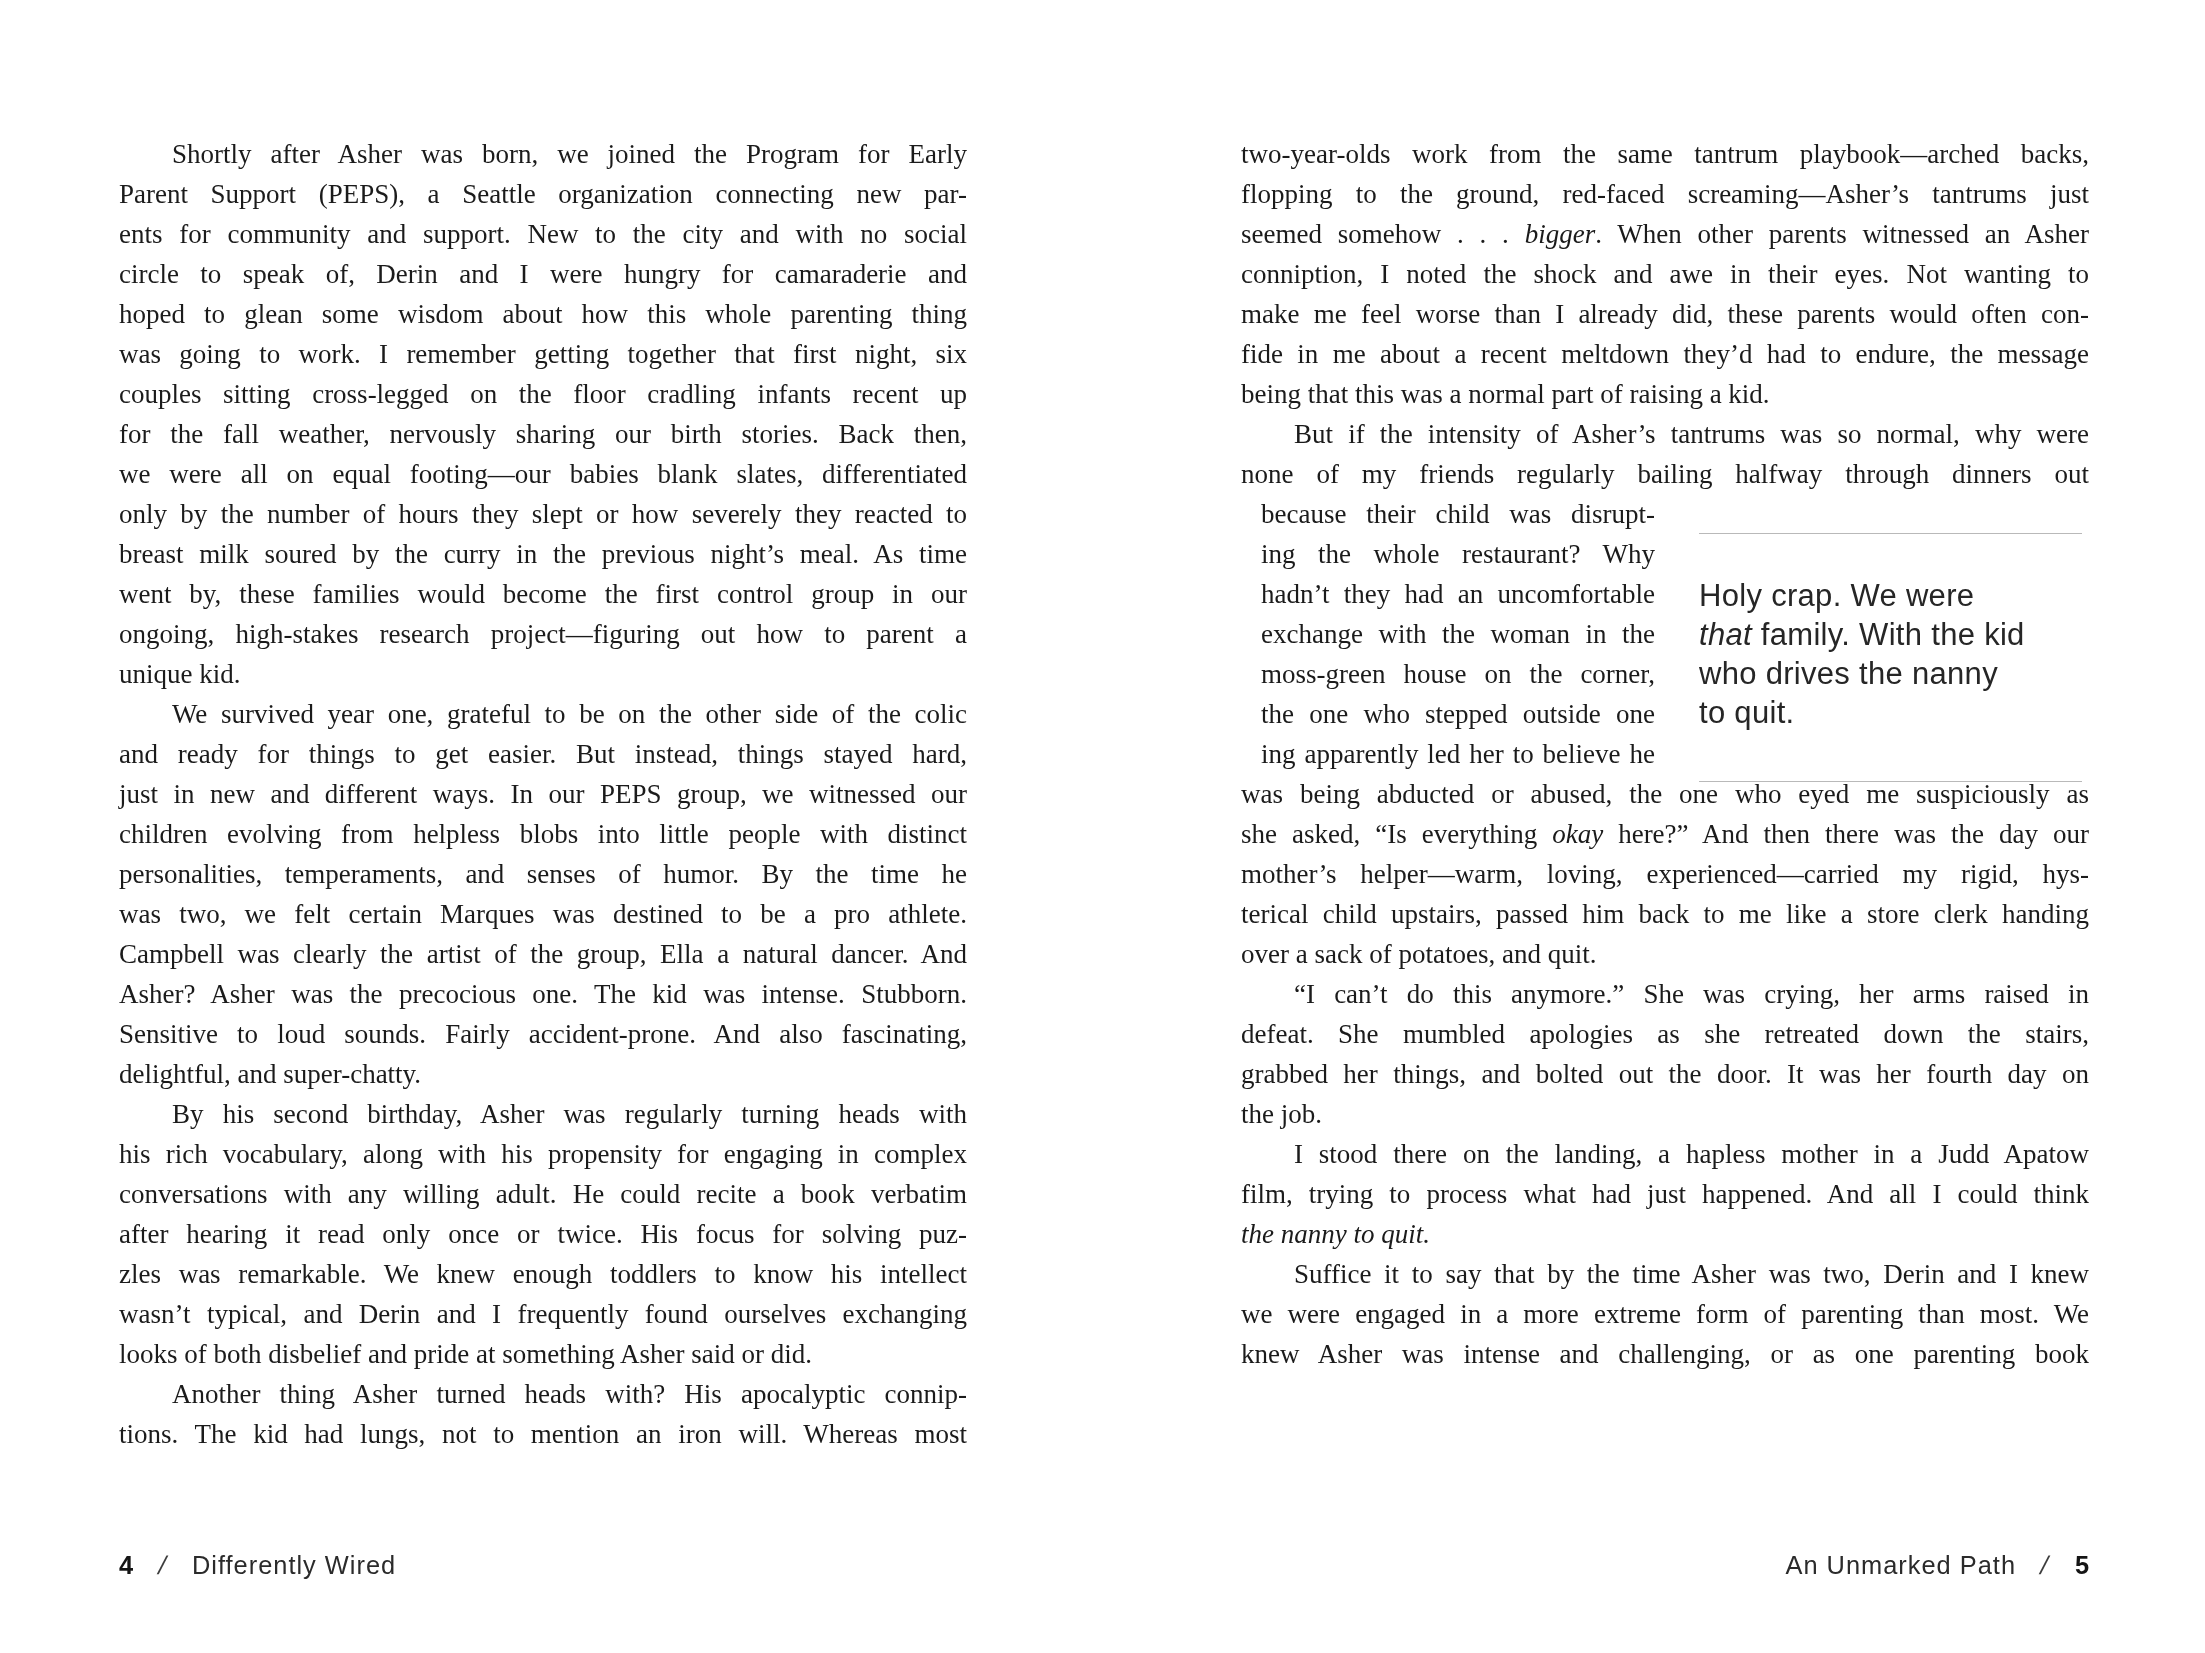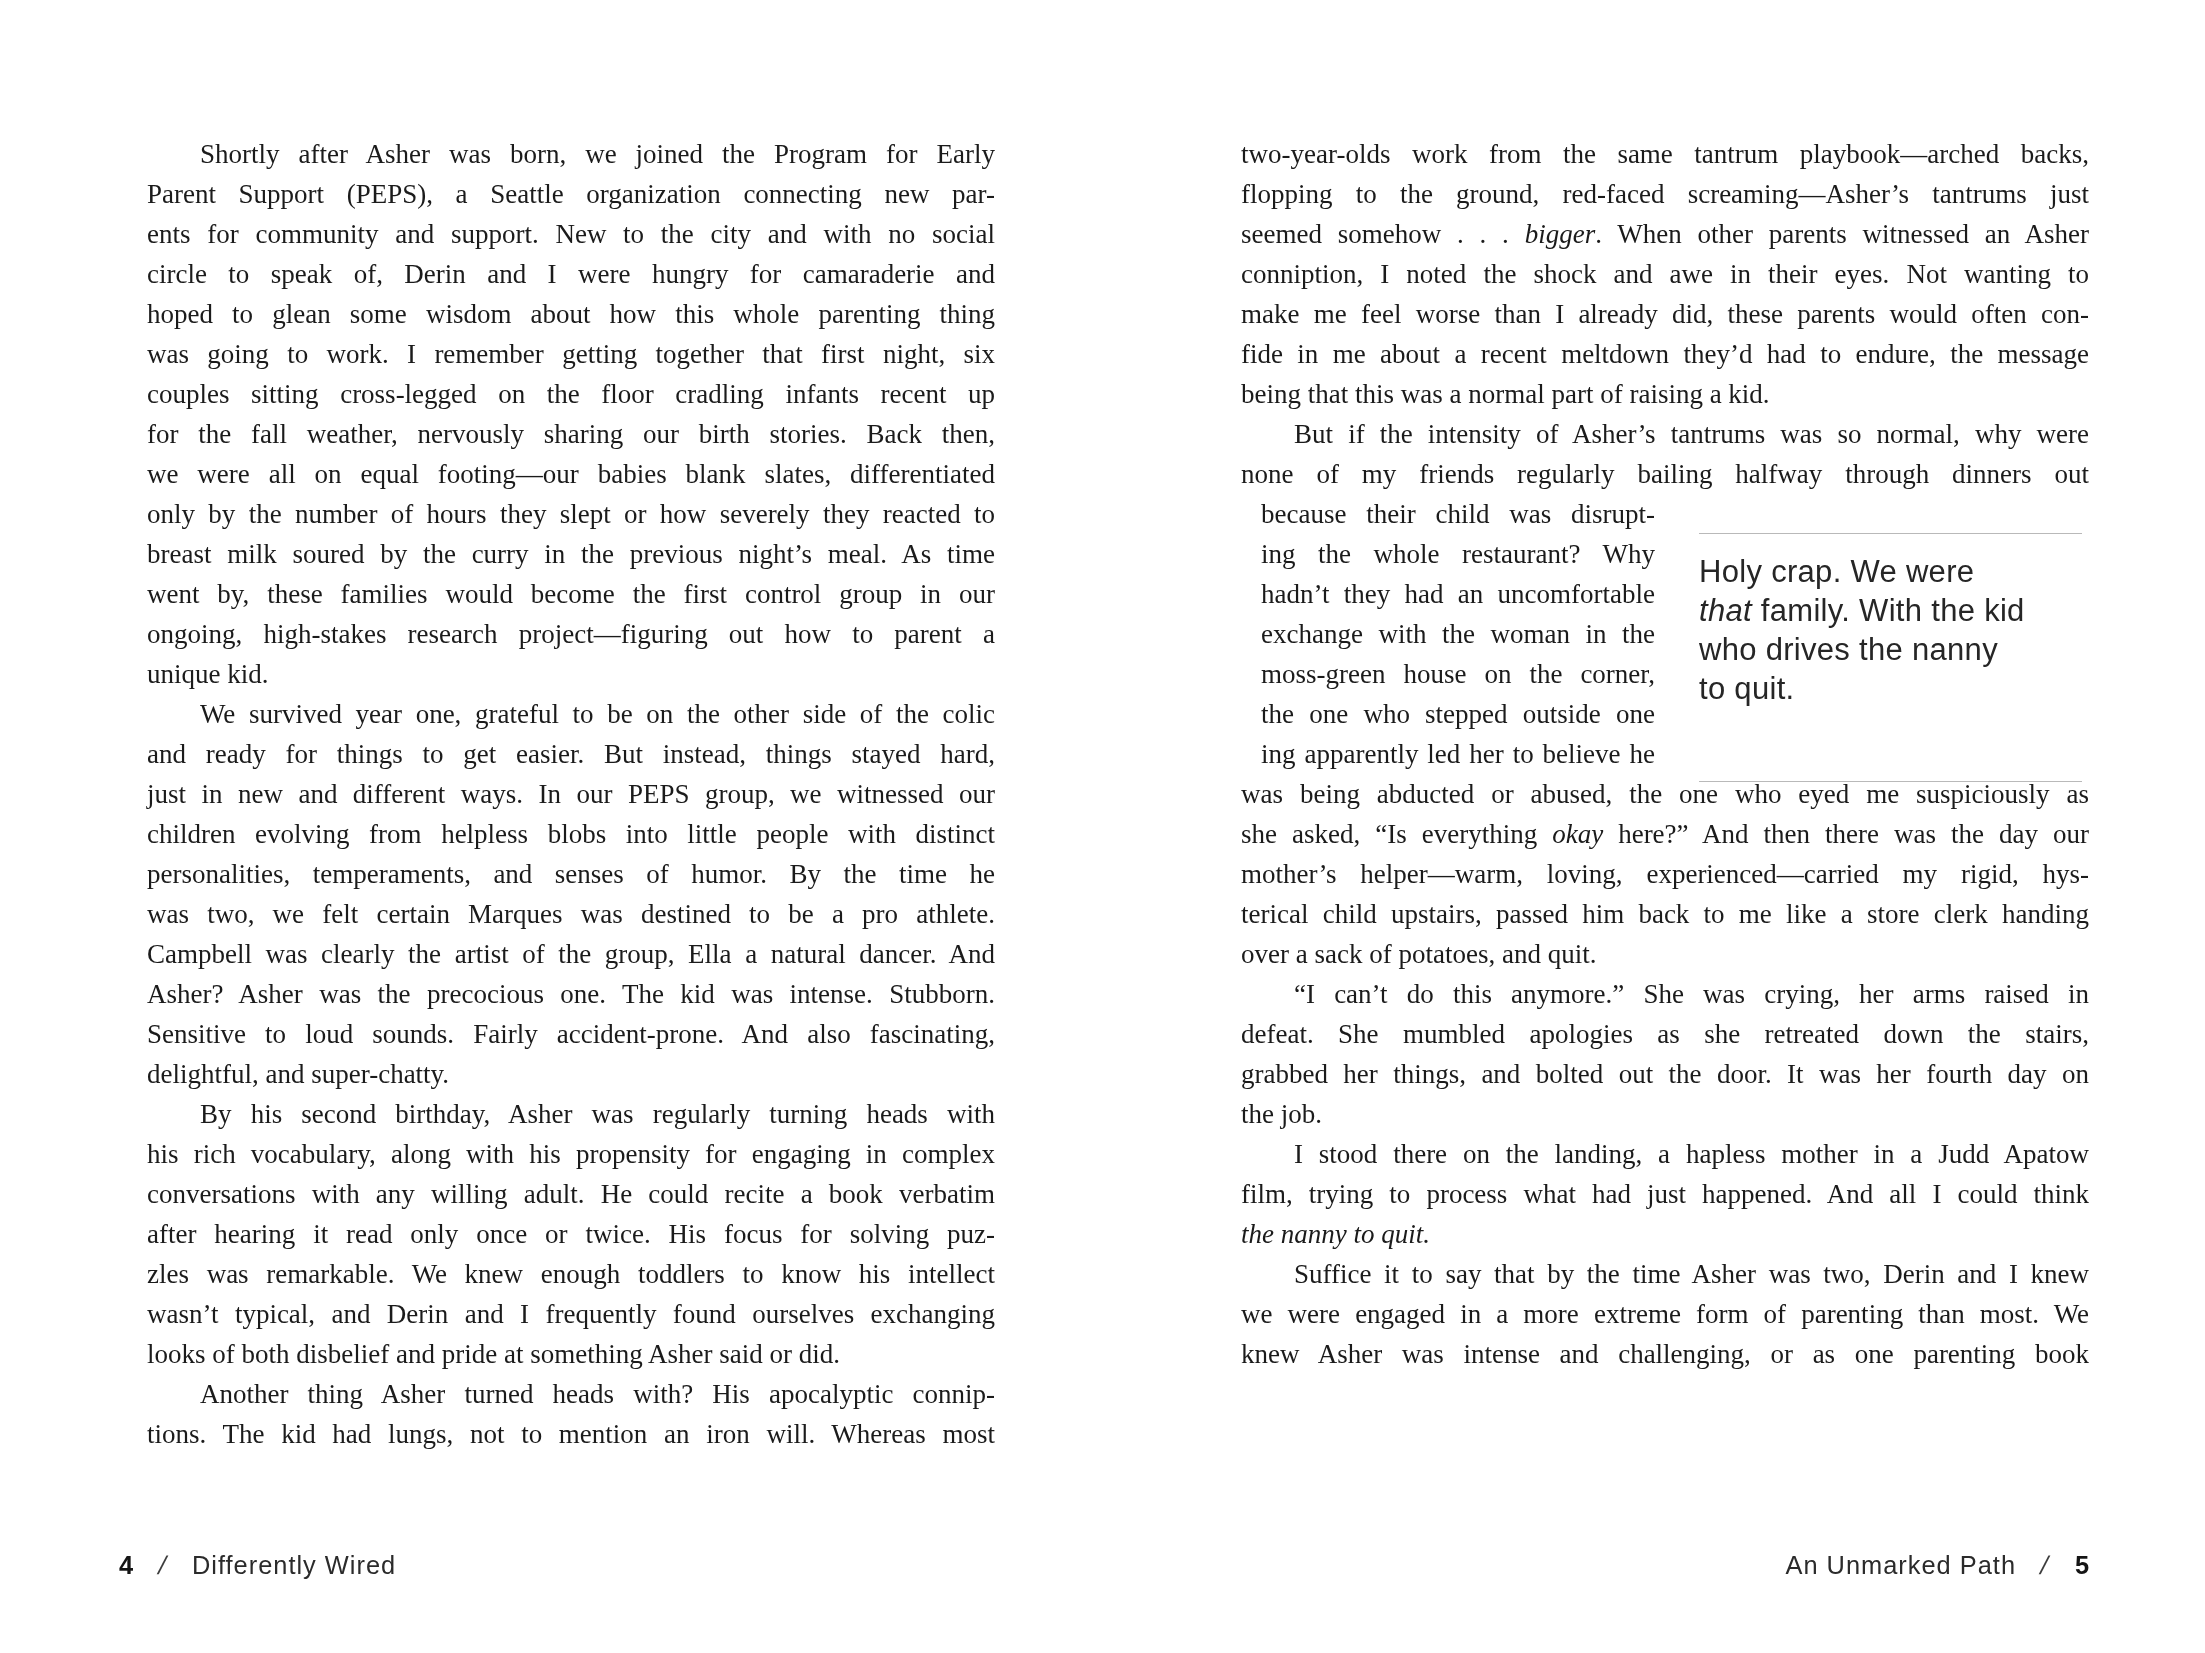--- a/index.html
+++ b/index.html
@@ -11,21 +11,21 @@
     overflow: hidden;
     font-family: "Liberation Serif", "DejaVu Serif", serif;
     color: #1b1b1b;
   }
   .page-text {
     position: absolute;
     top: 134px;
     width: 848px;
     font-size: 27px;
   }
-  #page4-text { left: 119px; margin-left: 28px; }
+  #page4-text { left: 119px; }
   #page5-text { left: 1241px; }
   .line {
     height: 40px;
     line-height: 40px;
     text-align: justify;
     text-align-last: justify;
   }
   .line.indent { text-indent: 53px; }
   .line.open { text-align: left; text-align-last: left; }
   .line.narrow { width: 394px; margin-left: 20px; }
@@ -34,21 +34,21 @@
   
   #pull-quote {
     position: absolute;
     left: 458px;            
     top: 399px;             
     width: 383px;
     height: 249px;
     box-sizing: border-box;
     border-top: 1.7px solid #b9b9b9;
     border-bottom: 1.7px solid #b9b9b9;
-    padding-top: 18px;
+    padding-top: 42px;
     font-family: "Liberation Sans", "DejaVu Sans", sans-serif;
     font-weight: 300;
     font-size: 31px;
     color: #262626;
     letter-spacing: 0.3px;
   }
   .pq-line {
     line-height: 39px;
     text-align: left;
   }

